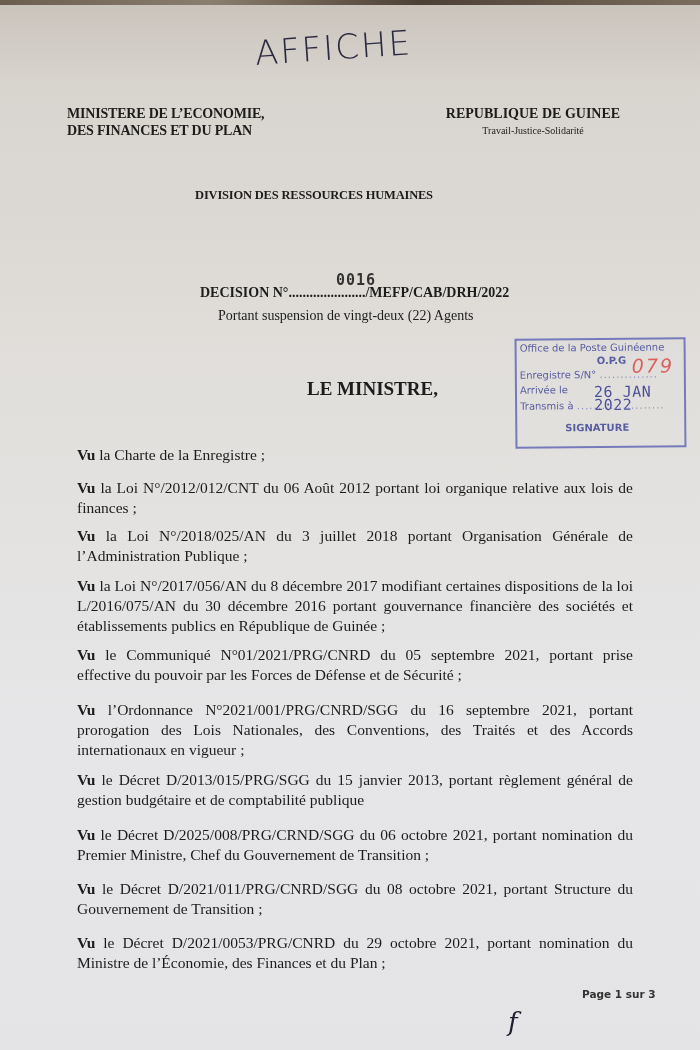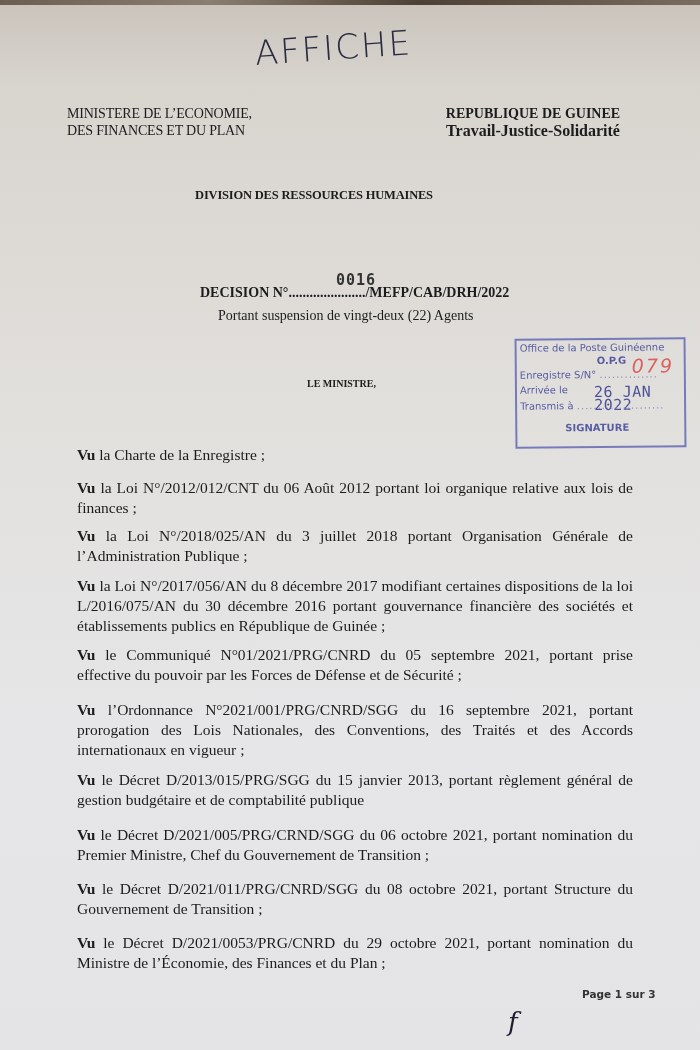--- a/index.html
+++ b/index.html
@@ -12,28 +12,28 @@
     position: absolute; left: 0; top: 0; width: 700px; height: 5px;
     background: linear-gradient(90deg, #6b5e50 0%, #8a7e70 30%, #4d4034 60%, #7a6c5e 100%);
   }
   .page { position: absolute; left: 0; top: 5px; width: 700px; height: 1045px; }
   .handwritten {
     position: absolute; left: 255px; top: 28px;
     font-family: "DejaVu Sans", sans-serif; font-size: 34px; font-weight: 300;
     color: #2a2a40; letter-spacing: 2px; transform: rotate(-4deg); transform-origin: left center;
   }
   .hdr-left {
-    position: absolute; left: 67px; top: 100px; font-weight: normal; font-size: 14px; line-height: 17px;
+    position: absolute; left: 67px; top: 100px; font-weight: bold; font-size: 14px; line-height: 17px;
     letter-spacing: -0.2px;
   }
   .hdr-right {
     position: absolute; left: 445px; top: 100px; font-size: 14px; line-height: 17px; text-align: center; width: 176px;
   }
   .hdr-right .t1 { font-weight: bold; }
-  .hdr-right .t2 { font-size: 16px; font-weight: bold; }
+  .hdr-right .t2 { font-size: 10px; }
   .division {
     position: absolute; left: 0; width: 592px; top: 183px; text-align: center;
     font-weight: bold; font-size: 12.5px; letter-spacing: -0.2px; padding-left: 36px; box-sizing: border-box;
   }
   .decision {
     position: absolute; left: 200px; top: 280px; font-weight: bold; font-size: 14px; white-space: nowrap;
   }
   .decision .num {
     position: absolute; left: 112px; top: -14px; font-family: "DejaVu Sans Mono", monospace;
     font-size: 15px; font-weight: bold; color: #333; letter-spacing: 1px; margin-left: 24px;
@@ -57,21 +57,21 @@
   .stamp .dots { color: #7a7fc0; letter-spacing: 1px; }
   .stamp .redno {
     position: absolute; left: 115px; top: 20px; color: #d9534f; font-size: 19px;
     font-family: "DejaVu Sans", sans-serif; font-style: italic; letter-spacing: 2px;
   }
   .stamp .date {
     position: absolute; left: 77px; top: 46px; font-size: 15px; font-family: "DejaVu Sans Mono", monospace;
     color: #3d4290; letter-spacing: 0.5px;
   }
   .minister {
-    position: absolute; left: 307px; top: 373px; font-weight: bold; font-size: 10px;
+    position: absolute; left: 307px; top: 373px; font-weight: bold; font-size: 19px;
   }
   .vu {
     position: absolute; left: 77px; width: 556px; font-size: 15.5px; line-height: 20px;
     text-align: justify;
   }
   .vu b { font-weight: bold; }
   .pageno {
     position: absolute; left: 582px; top: 983px; font-family: "DejaVu Sans", sans-serif;
     font-size: 10.5px; font-weight: bold; color: #333;
   }
@@ -121,19 +121,19 @@
 
   <div class="minister">LE MINISTRE,</div>
 
   <div class="vu" style="top:440px"><b>Vu</b><span> la Charte de la Enregistre ;</span></div>
   <div class="vu" style="top:473px"><b>Vu</b><span> la Loi N°/2012/012/CNT du 06 Août 2012 portant loi organique relative aux lois de finances ;</span></div>
   <div class="vu" style="top:521px"><b>Vu</b><span> la Loi N°/2018/025/AN du 3 juillet 2018 portant Organisation Générale de l’Administration Publique ;</span></div>
   <div class="vu" style="top:571px"><b>Vu</b><span> la Loi N°/2017/056/AN du 8 décembre 2017 modifiant certaines dispositions de la loi L/2016/075/AN du 30 décembre 2016 portant gouvernance financière des sociétés et établissements publics en République de Guinée ;</span></div>
   <div class="vu" style="top:640px"><b>Vu</b><span> le Communiqué N°01/2021/PRG/CNRD du 05 septembre 2021, portant prise effective du pouvoir par les Forces de Défense et de Sécurité ;</span></div>
   <div class="vu" style="top:695px"><b>Vu</b><span> l’Ordonnance N°2021/001/PRG/CNRD/SGG du 16 septembre 2021, portant prorogation des Lois Nationales, des Conventions, des Traités et des Accords internationaux en vigueur ;</span></div>
   <div class="vu" style="top:765px"><b>Vu</b><span> le Décret D/2013/015/PRG/SGG du 15 janvier 2013, portant règlement général de gestion budgétaire et de comptabilité publique</span></div>
-  <div class="vu" style="top:820px"><b>Vu</b><span> le Décret D/2021/005/PRG/CRND/SGG du 06 octobre 2021, portant nomination du Premier Ministre, Chef du Gouvernement de Transition ;</span></div>
+  <div class="vu" style="top:820px"><b>Vu</b><span> le Décret D/2025/008/PRG/CRND/SGG du 06 octobre 2021, portant nomination du Premier Ministre, Chef du Gouvernement de Transition ;</span></div>
   <div class="vu" style="top:874px"><b>Vu</b><span> le Décret D/2021/011/PRG/CNRD/SGG du 08 octobre 2021, portant Structure du Gouvernement de Transition ;</span></div>
   <div class="vu" style="top:928px"><b>Vu</b><span> le Décret D/2021/0053/PRG/CNRD du 29 octobre 2021, portant nomination du Ministre de l’Économie, des Finances et du Plan ;</span></div>
 
   <div class="pageno">Page 1 sur 3</div>
   <div class="initial">f</div>
 </div>
 
 </body></html>

